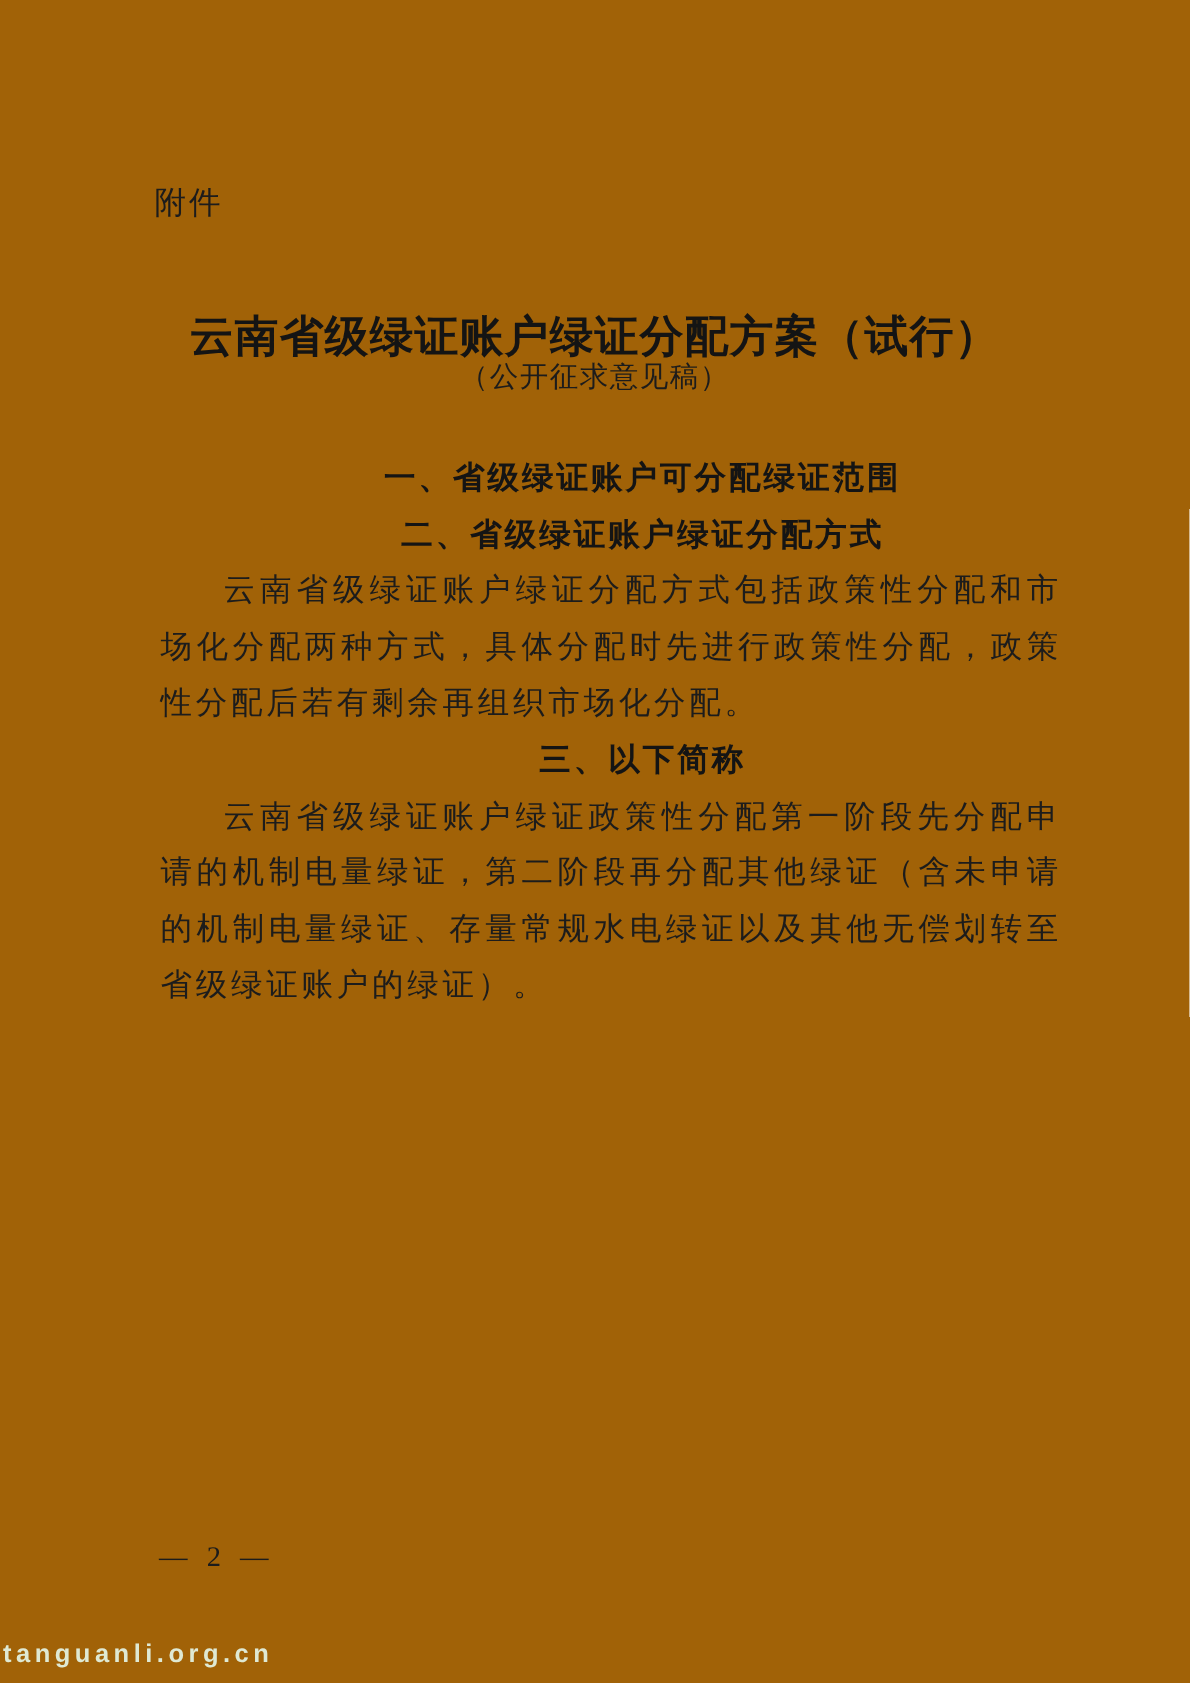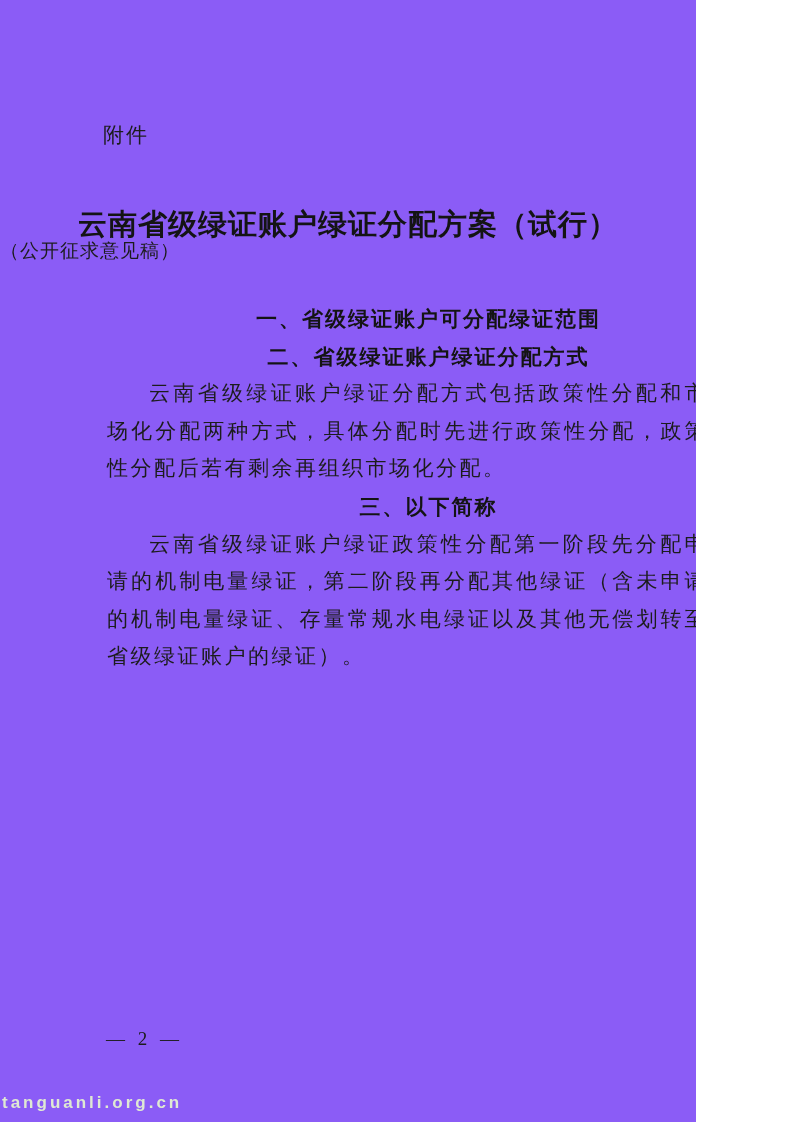--- a/index.html
+++ b/index.html
@@ -2,23 +2,23 @@
 <html><head>
 <meta charset="utf-8">
 <style>
   html, body {
     margin: 0;
     padding: 0;
     background: #ffffff;
   }
   .page {
     position: relative;
-    width: 696px;
+    width: 793px;
     height: 1122px;
-    background: #8b5cf6;
+    background: #a16207;
     overflow: hidden;
     color: #1c1c1c;
   }
   .attachment-label {
     position: absolute;
     left: 103px;
     top: 121px;
     font-family: "Liberation Sans", sans-serif;
     font-size: 21px;
     letter-spacing: 2px;
@@ -34,21 +34,21 @@
     font-weight: bold;
     font-size: 29px;
     letter-spacing: 1px;
     color: #141414;
   }
   .doc-subtitle {
     position: absolute;
     left: 0;
     top: 238px;
     width: 100%;
-    text-align: left;
+    text-align: center;
     font-family: Liberation Serif, serif;
     font-size: 19px;
     letter-spacing: 1px;
     color: #1c1c1c;
   }
   .doc-body {
     position: absolute;
     left: 107px;
     top: 300px;
     width: 601px;

